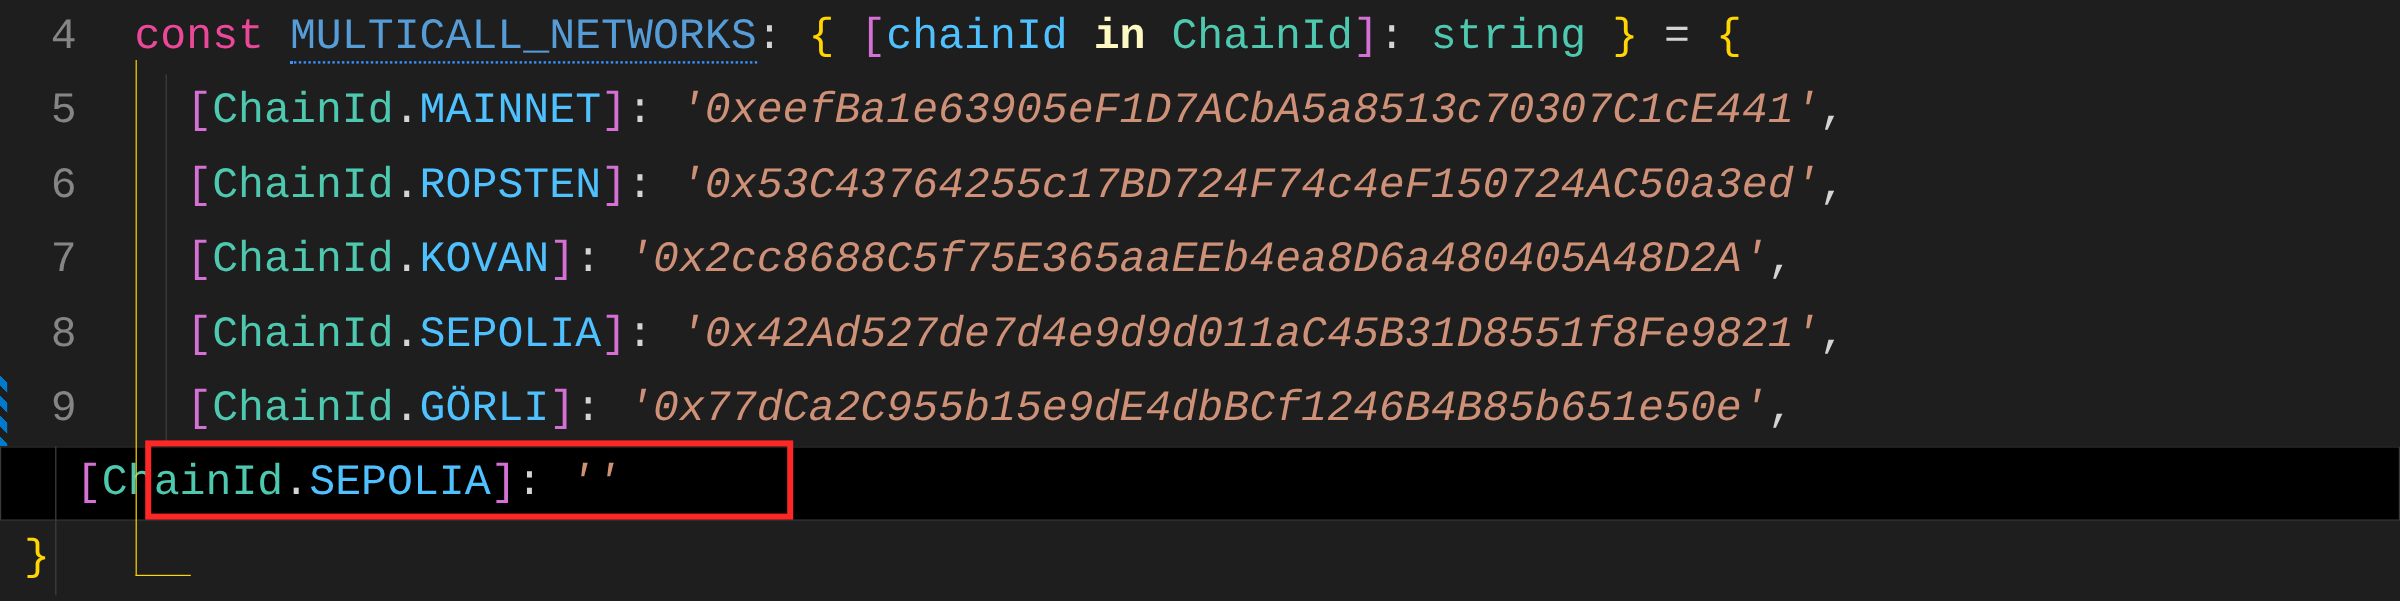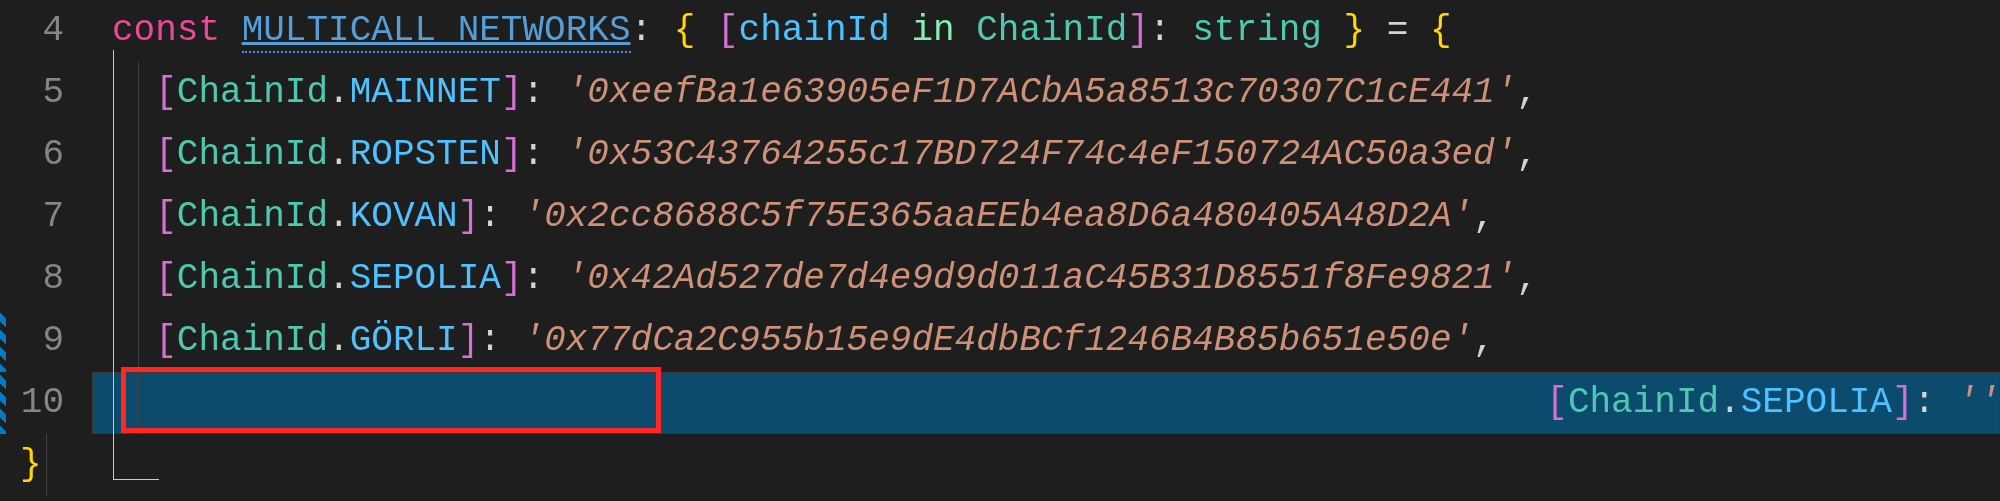--- a/index.html
+++ b/index.html
@@ -39,38 +39,36 @@
     width: 6px;
     background: repeating-linear-gradient(45deg, #007acc 0 6px, #1e1e1e 6px 12px);
   }
   .code {
     white-space: pre;
     padding-left: 20px;
     position: relative;
     flex: 1;
   }
   .active-row {
-    background: #0c4a6e;
+    background: #000000;
     box-shadow: inset 0 0 0 1px #3a3a3a;
-    text-align: right;
   }
   .kw      { color: #ec4899; }
   .const-nm{ color: #569cd6; }
   .punc    { color: #d4d4d4; }
   .brace   { color: #ffd602; }
   .bracket { color: #d570d5; }
   .enum    { color: #4ec9b0; }
   .prop    { color: #4fc1ff; }
   .str     { color: #ce9178; font-style: italic; }
   .type    { color: #4ec9b0; }
-  .in-kw   { color: #86efac; }
+  .in-kw   { color: #fef9c3; font-weight: bold; }
 
   .squiggle {
     border-bottom: 2px dotted #3794ff;
-    text-decoration: underline;
   }
   .bracket-outline {
     position: absolute;
     border-left: 1px solid #ffd602;
     border-bottom: 1px solid #ffd602;
     pointer-events: none;
   }
   .red-box {
     position: absolute;
     border: 5px solid #ff2626;
@@ -109,21 +107,20 @@
       </div>
       <div class="line">
         <div class="gutter">8</div>
         <div class="code"><div class="indent-guide" style="left: 46px;"></div><span>  </span><span class="bracket">[</span><span class="enum">ChainId</span><span class="punc">.</span><span class="prop">SEPOLIA</span><span class="bracket">]</span><span class="punc">: </span><span class="str">'0x42Ad527de7d4e9d9d011aC45B31D8551f8Fe9821'</span><span class="punc">,</span></div>
       </div>
       <div class="line">
         <div class="gutter modified">9</div>
         <div class="code"><div class="indent-guide" style="left: 46px;"></div><span>  </span><span class="bracket">[</span><span class="enum">ChainId</span><span class="punc">.</span><span class="prop">GÖRLI</span><span class="bracket">]</span><span class="punc">: </span><span class="str">'0x77dCa2C955b15e9dE4dbBCf1246B4B85b651e50e'</span><span class="punc">,</span></div>
       </div>
       <div class="line">
-        <div class="gutter modified">10</div>
         <div class="code active-row"><div class="indent-guide" style="left: 46px;"></div><span>  </span><span class="bracket">[</span><span class="enum">ChainId</span><span class="punc">.</span><span class="prop">SEPOLIA</span><span class="bracket">]</span><span class="punc">: </span><span class="str">''</span></div>
       </div>
       <div class="line">
         <div class="code"><div class="indent-guide" style="left: 46px;"></div><span></span><span class="brace">}</span></div>
       </div>
     </div>
 
   <div class="bracket-outline" style="left:113px; top:50px; width:46px; height:430px;"></div>
 
   <div class="red-box" style="left:121px; top:367px; width:540px; height:66px;"></div>

